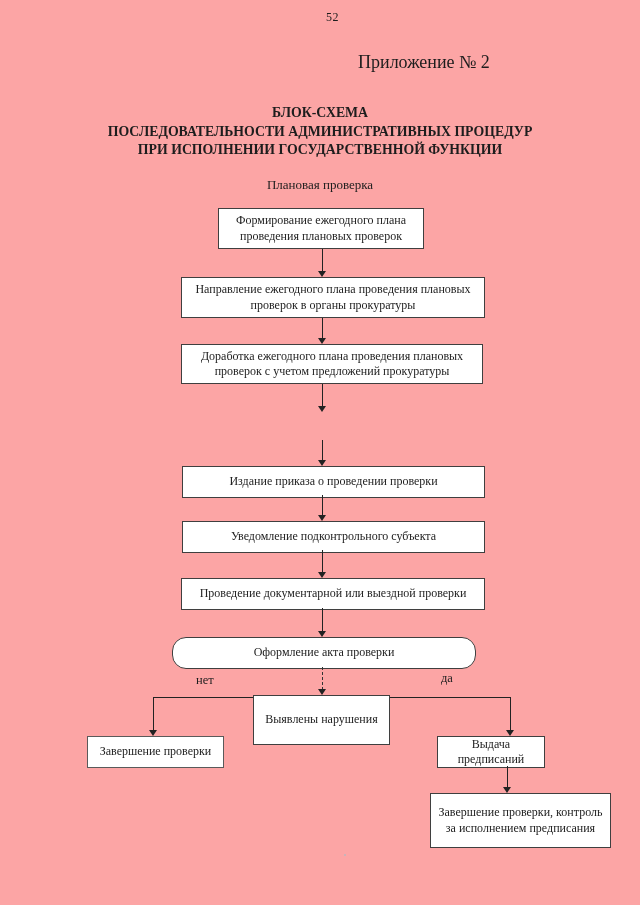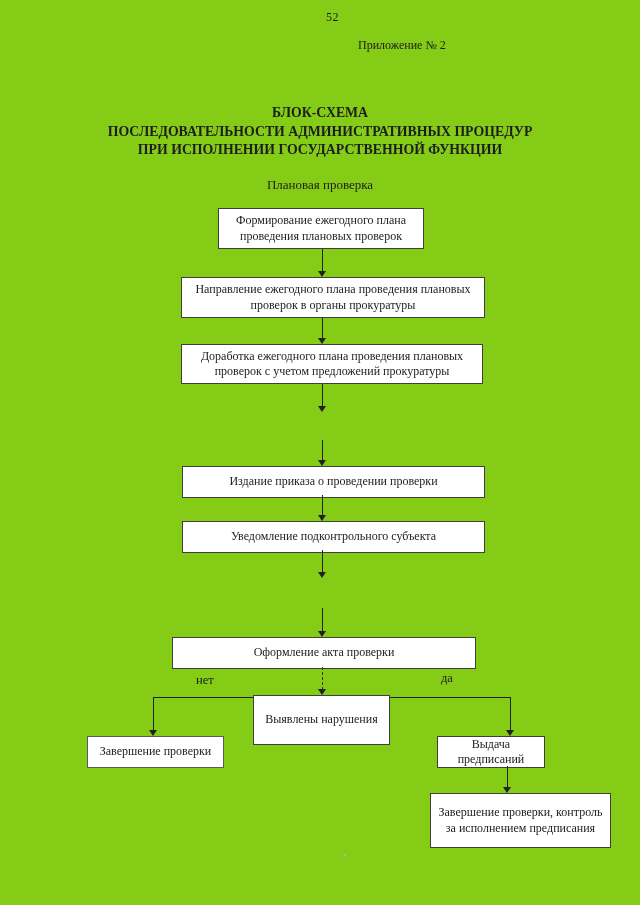--- a/index.html
+++ b/index.html
@@ -1,27 +1,27 @@
 <!DOCTYPE html>
 <html lang="ru"><head>
 <meta charset="utf-8">
 <style>
   html,body{margin:0;padding:0;background:#e8e8e8;}
   .page{
     position:relative;
     width:640px;height:905px;
     margin:0 auto;
-    background:#84cc16;
+    background:#fca5a5;
     font-family:"Liberation Serif","DejaVu Serif",serif;
     color:#1d1d1d;
     overflow:hidden;
   }
   .abs{position:absolute;}
   .page-number{left:326px;top:10px;font-size:12px;letter-spacing:0.5px;}
-  .appendix-line-1{left:358px;top:38px;font-size:12px;}
+  .appendix-line-1{left:358px;top:52px;font-size:18px;}
   .appendix-line-2{left:358px;top:66px;font-size:13.5px;}
   .title{
     left:0;right:0;top:104px;
     text-align:center;
     font-weight:bold;
     font-size:13.8px;
     line-height:18.5px;
   }
   .subtitle{left:0;right:0;top:177px;text-align:center;font-size:13px;}
   .box{
@@ -77,22 +77,23 @@
 
   <div class="box" style="left:181px;top:277px;width:304px;height:41px;">Направление ежегодного плана проведения плановых проверок в органы прокуратуры</div>
 
   <div class="box" style="left:181px;top:344px;width:302px;height:40px;">Доработка ежегодного плана проведения плановых проверок с учетом предложений прокуратуры</div>
 
 
   <div class="box" style="left:182px;top:466px;width:303px;height:29px;">Издание приказа о проведении проверки</div>
 
   <div class="box" style="left:182px;top:521px;width:303px;height:29px;">Уведомление подконтрольного субъекта</div>
 
+  <div class="box" style="left:181px;top:578px;width:304px;height:30px;">Проведение документарной или выездной проверки</div>
 
-  <div class="box" style="left:172px;top:637px;width:304px;height:30px;">Оформление акта проверки</div>
+  <div class="box" style="left:172px;top:637px;width:304px;height:30px;border-radius:14px;">Оформление акта проверки</div>
 
   <div class="box" style="left:253px;top:695px;width:137px;height:50px;">Выявлены нарушения</div>
 
   <div class="box soft" style="left:87px;top:736px;width:137px;height:29px;">Завершение проверки</div>
 
   <div class="box" style="left:437px;top:736px;width:108px;height:30px;">Выдача предписаний</div>
 
   <div class="box" style="left:430px;top:793px;width:181px;height:55px;">Завершение проверки, контроль за исполнением предписания</div>
 
   <div class="varrow" style="left:322px;top:249px;height:28px;"></div>

